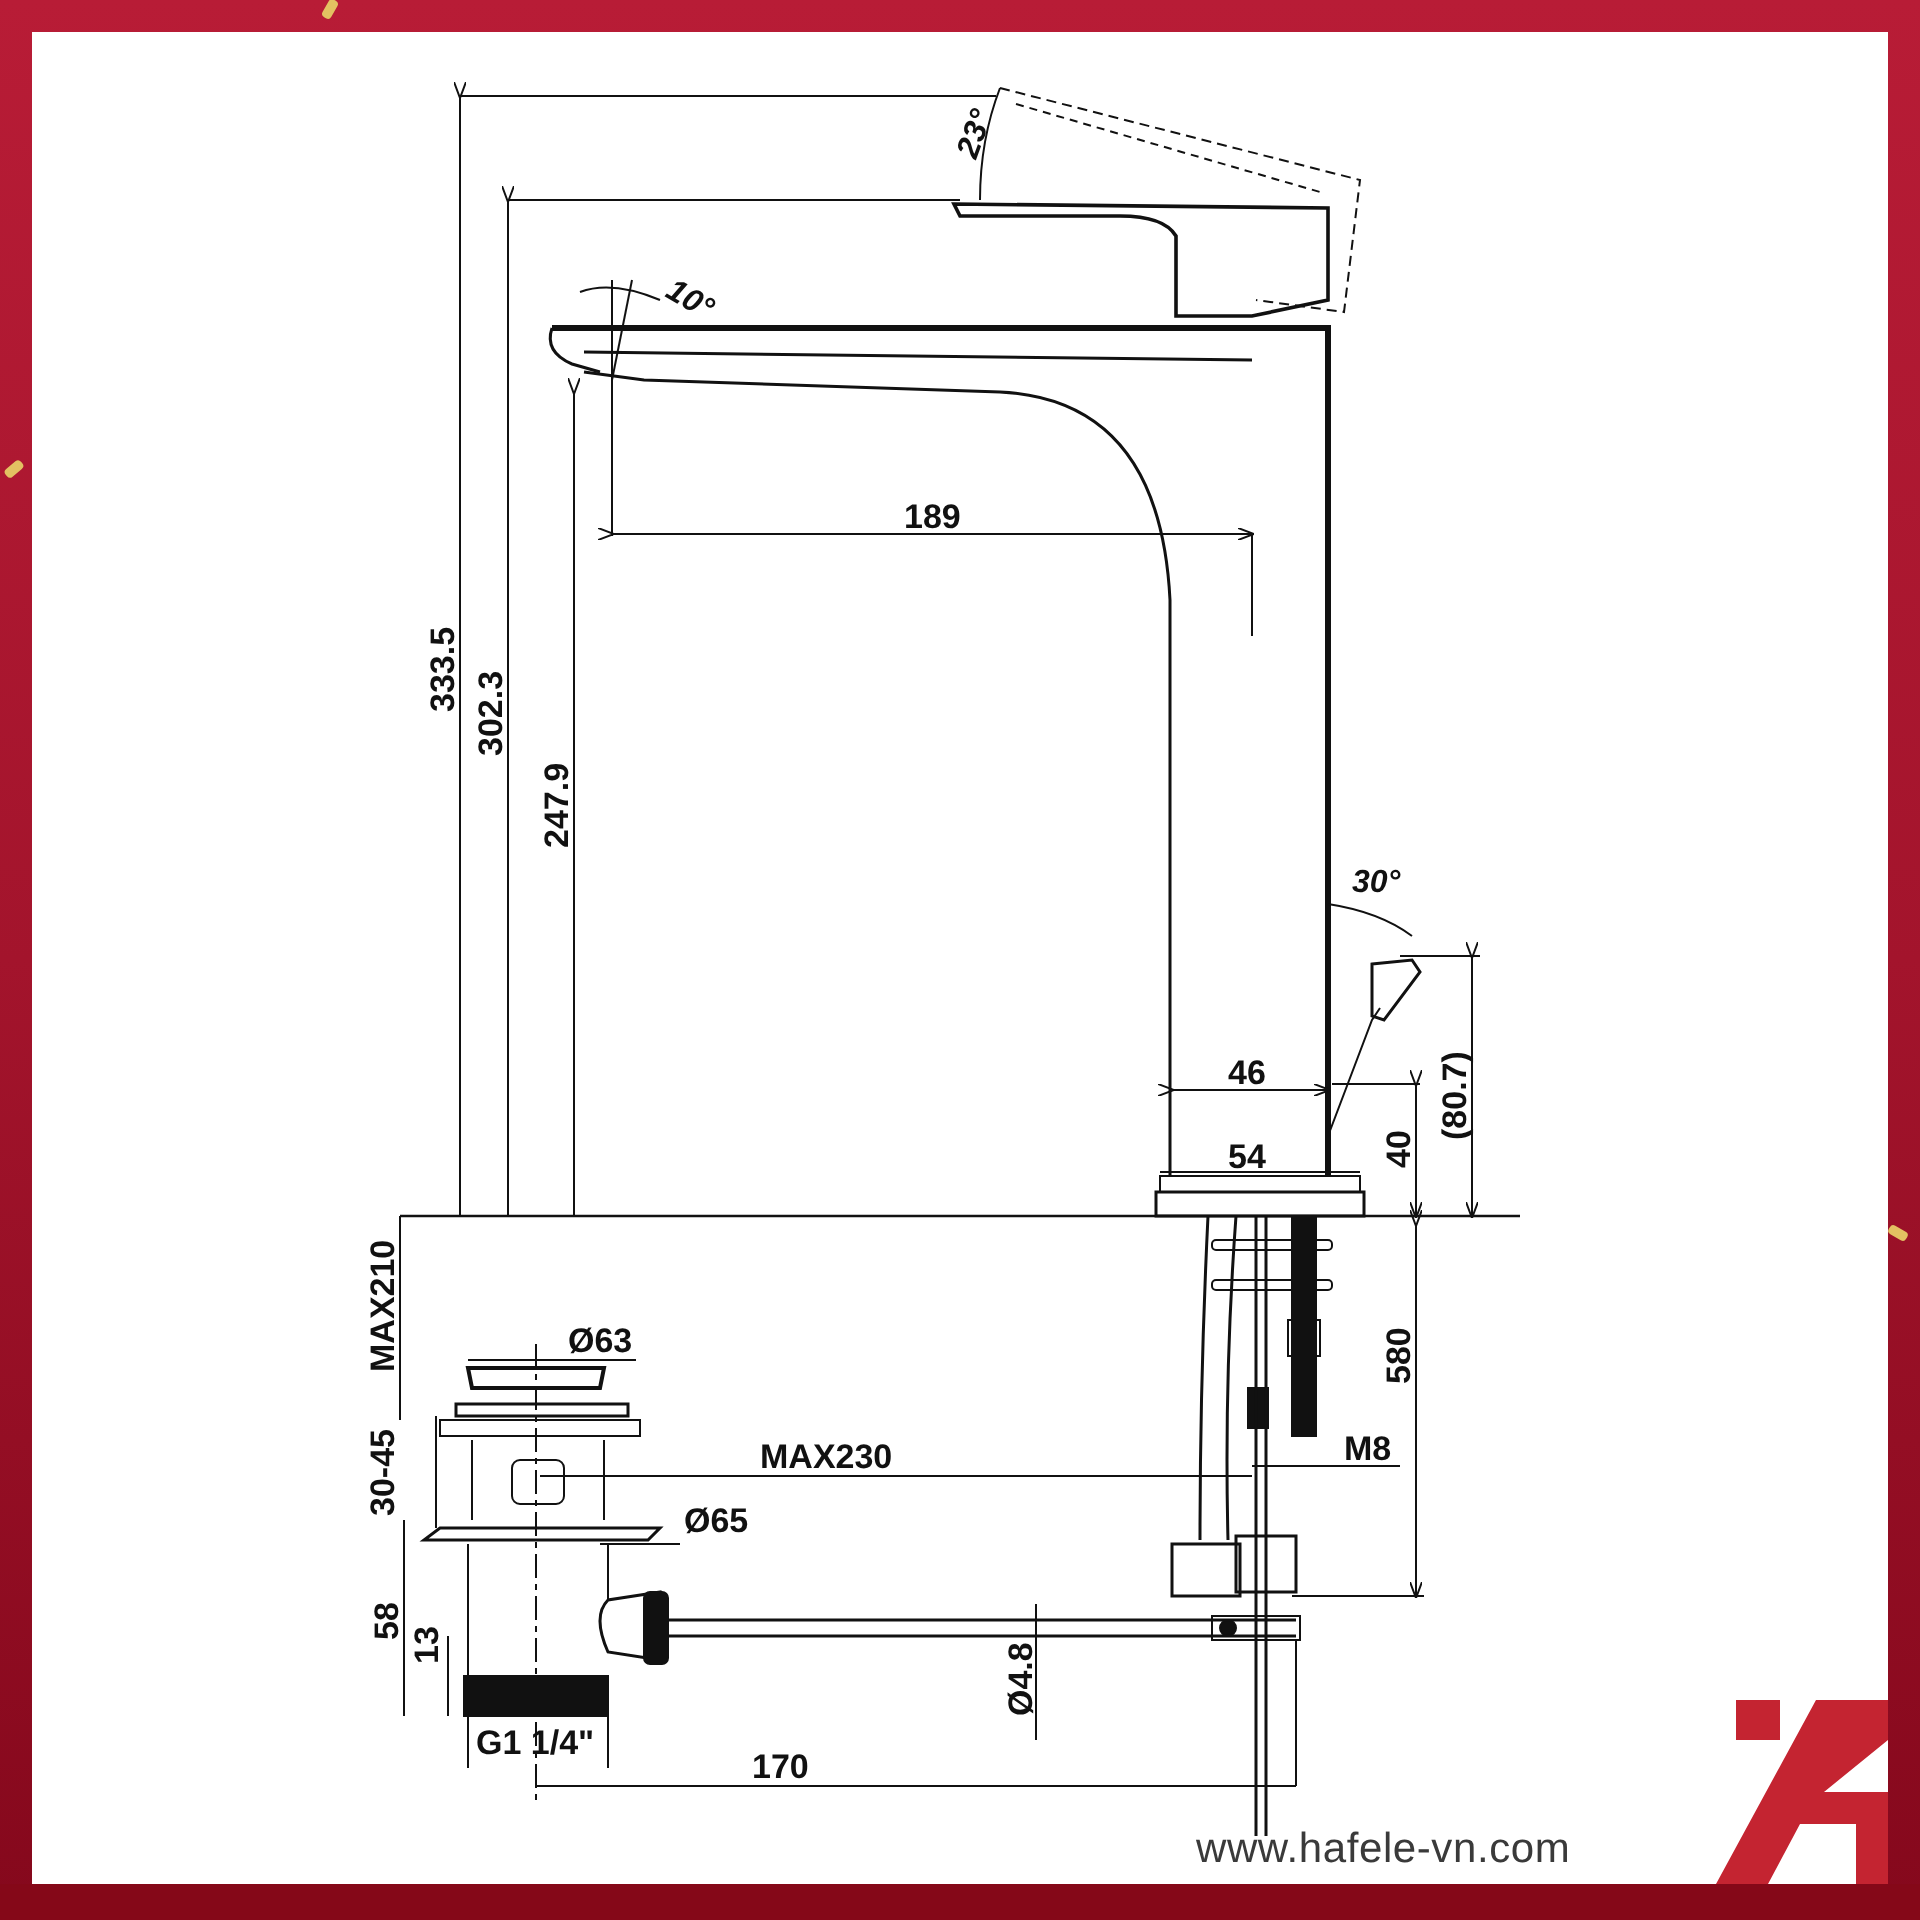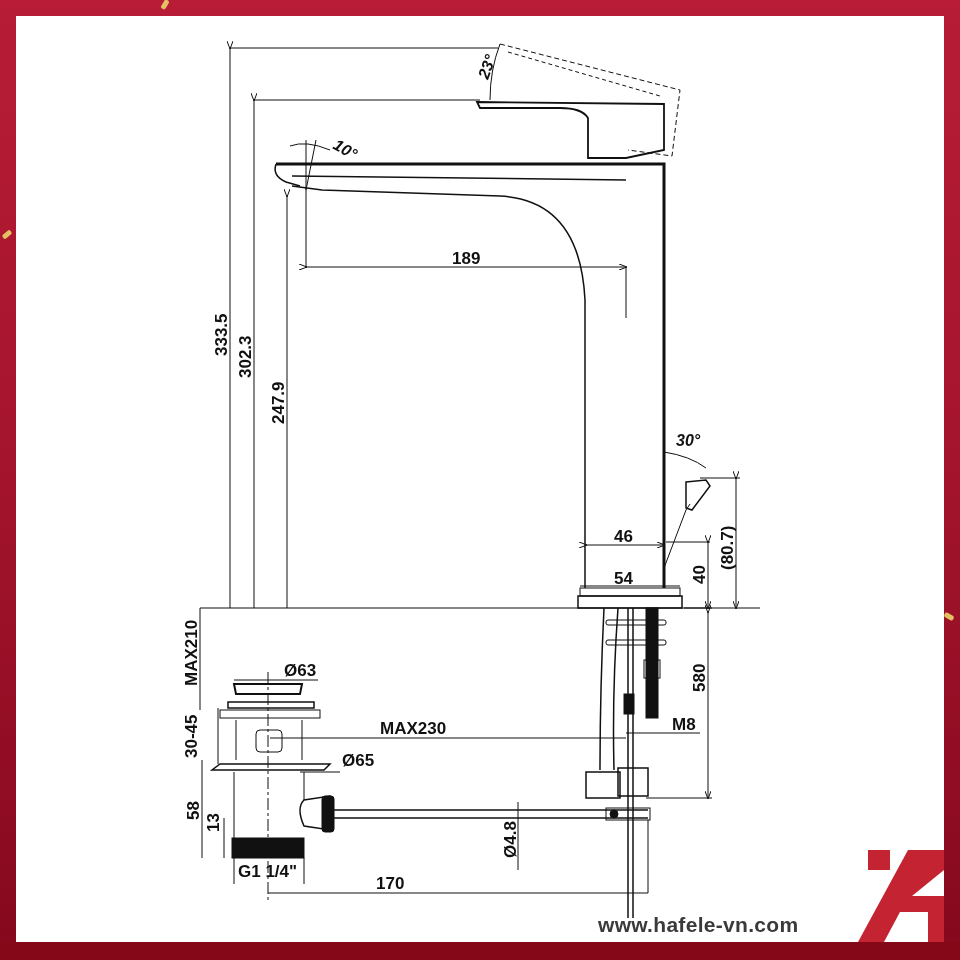--- a/index.html
+++ b/index.html
@@ -6,21 +6,21 @@
   body{width:960px;height:960px;overflow:hidden;position:relative;
        background:linear-gradient(180deg,#b81c36 0%,#a3142c 50%,#85081c 100%);
        font-family:"Liberation Sans",sans-serif;}
   .bottom-band{position:absolute;left:0;top:942px;width:960px;height:18px;background:#850818;}
   .panel{position:absolute;left:16px;top:16px;width:928px;height:926px;background:#ffffff;}
   svg.drawing{position:absolute;left:0;top:0;width:960px;height:960px;}
   svg text{font-family:"Liberation Sans",sans-serif;font-weight:bold;fill:#111;}
   .dim{font-size:17px;}
   .ang{font-size:16px;font-style:italic;}
   .url{position:absolute;left:598px;top:913px;font-size:21px;color:#3a3a3a;letter-spacing:0.3px;
-       font-family:"Liberation Sans",sans-serif;font-weight:bold;}
+       font-family:"Liberation Sans",sans-serif;}
   .confetti{position:absolute;width:10px;height:5px;background:#e3c162;border-radius:2px;}
 </style>
 </head>
 <body>
 
 <div class="panel"></div>
 <div class="bottom-band"></div>
 <div class="confetti" style="left:160px;top:2px;transform:rotate(-60deg);"></div>
 <div class="confetti" style="left:2px;top:232px;transform:rotate(-40deg);"></div>
 <div class="confetti" style="left:944px;top:614px;transform:rotate(30deg);"></div>

